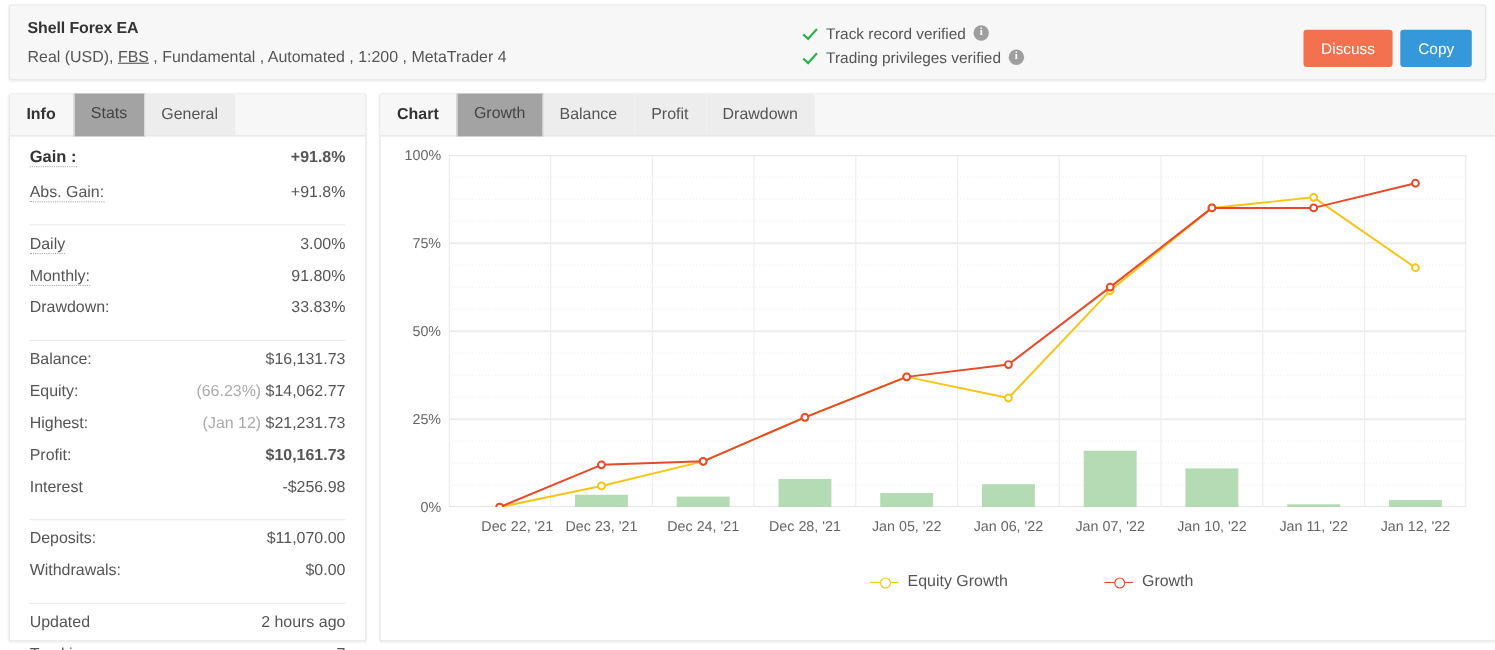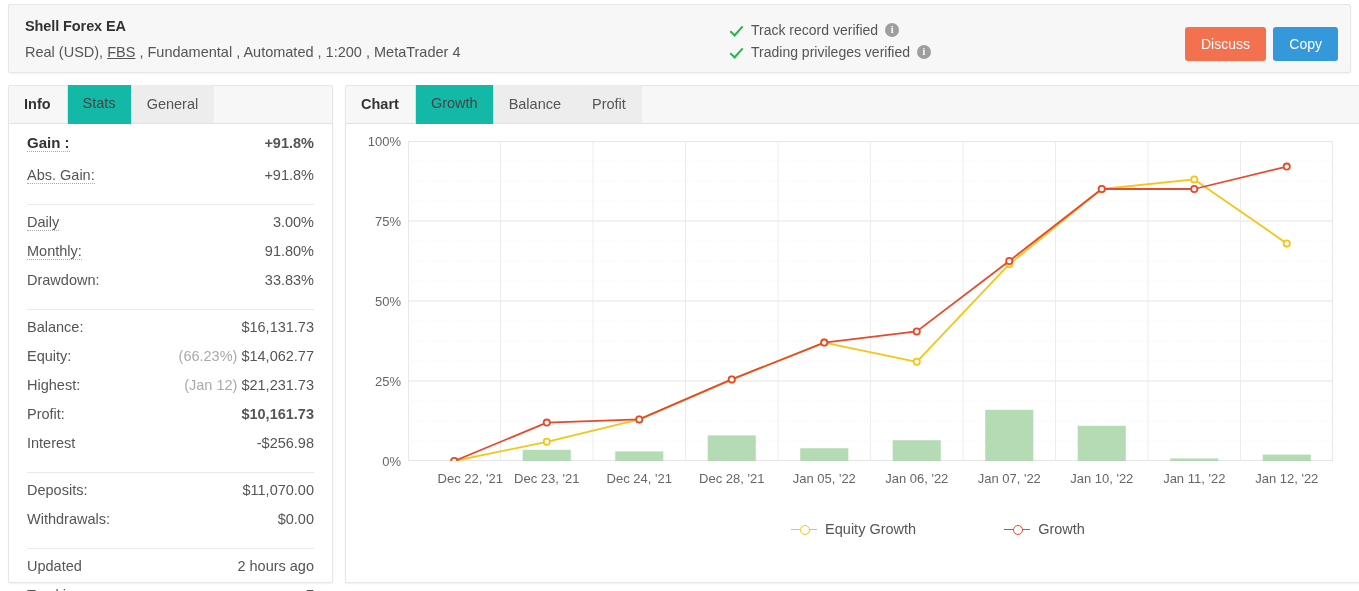--- a/index.html
+++ b/index.html
@@ -74,21 +74,21 @@
     background: #f7f7f7; border-bottom: 1px solid #e2e2e2;
     display: flex; align-items: flex-end;
   }
   .tab {
     height: 38px; line-height: 38px; padding: 0 15px;
     font-size: 14.5px; color: #555; cursor: pointer;
     border-right: 1px solid transparent;
   }
   .tab.static { font-weight: bold; color: #333; cursor: default; }
   .tab.active {
-    background: #14b8a6; border-left: 1px solid #e2e2e2;
+    background: #a3a3a3; border-left: 1px solid #e2e2e2;
     border-right: 1px solid #e2e2e2; margin-bottom: -1px; height: 39px;
     line-height: 37px; color: #444;
   }
   .tab.idle { background: #ededed; border-radius: 2px 2px 0 0; }
 
   .stats { position: absolute; left: 0; top: 38px; width: 100%; padding: 0 18px; }
   .srow {
     display: flex; justify-content: space-between; align-items: baseline;
     height: 29px; font-size: 14.5px;
   }
@@ -253,20 +253,21 @@
       </div>
     </div>
   </div>
 
   <div class="right-panel">
     <div class="ctabs">
       <div class="tab static">Chart</div>
       <div class="tab active">Growth</div>
       <div class="tab idle">Balance</div>
       <div class="tab idle">Profit</div>
+      <div class="tab idle">Drawdown</div>
       <div class="dots">
           <i></i>
           <i></i>
           <i></i>
         </div>
     </div>
 
     <div class="chart-wrap">
       <div class="plot">
         <div class="plot-bg"></div>

